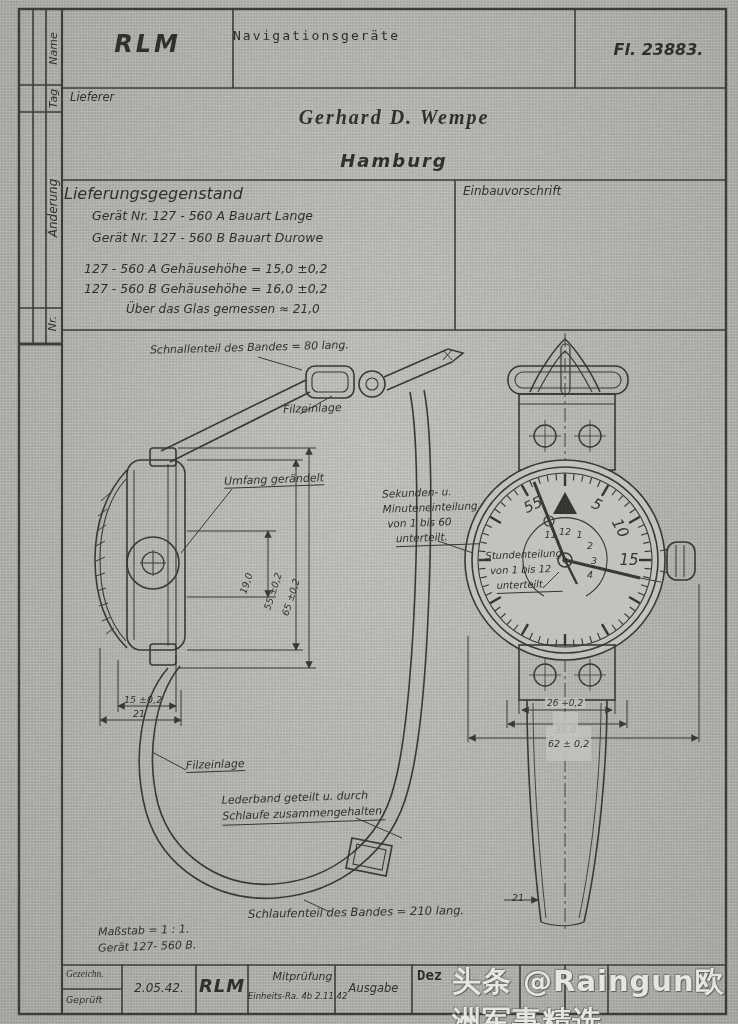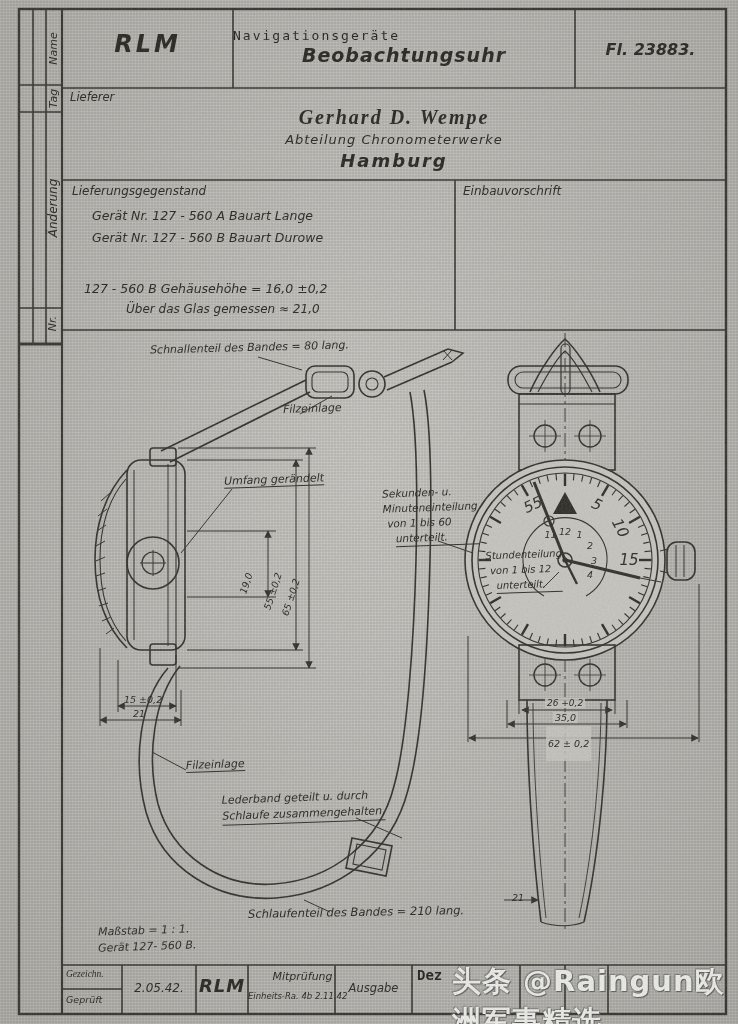--- a/index.html
+++ b/index.html
@@ -308,31 +308,30 @@
 
 <div id="txt">
 
   <span class="vlab" style="left:37px;top:42px;">Name</span>
   <span class="vlab" style="left:44px;top:92px;">Tag</span>
   <span class="vlab" style="left:24px;top:201px;font-size:12px;">Änderung</span>
   <span class="vlab" style="left:45px;top:317px;">Nr.</span>
 
   <div class="abs hw b" style="left:62px;top:30px;width:171px;text-align:center;font-size:24px;letter-spacing:3px;">RLM</div>
   <div class="abs type" style="left:233px;top:28px;width:414px;text-align:left;font-size:13px;letter-spacing:2px;">Navigationsgeräte</div>
-  <div class="abs hw b" style="left:233px;top:44px;width:342px;text-align:center;font-size:19px;letter-spacing:1px;">Beobachtungsuhr</div>
-  <div class="abs hw b" style="left:575px;top:40px;width:151px;text-align:center;font-size:16px;">Fl. 23883.</div>
+  <div class="abs hw b" style="left:575px;top:40px;width:151px;text-align:center;font-size:16px;padding-left:8px;">Fl. 23883.</div>
 
   <div class="abs hw" style="left:70px;top:90px;font-size:11.5px;">Lieferer</div>
   <div class="abs hw b" style="left:62px;top:106px;width:664px;text-align:center;font-size:20px;letter-spacing:2px;font-family:Liberation Serif, serif;">Gerhard D. Wempe</div>
-  <div class="abs hw" style="left:62px;top:132px;width:664px;text-align:center;font-size:13px;letter-spacing:1px;">Abteilung Chronometerwerke</div>
   <div class="abs hw b" style="left:62px;top:150px;width:664px;text-align:center;font-size:18px;letter-spacing:2px;">Hamburg</div>
 
-  <div class="abs hw" style="left:72px;top:184px;font-size:12px;">Lieferungsgegenstand</div>
+  <div class="abs hw" style="left:64px;top:184px;font-size:16px;">Lieferungsgegenstand</div>
   <div class="abs hw" style="left:92px;top:208px;font-size:12.5px;">Gerät Nr.  127 - 560 A    Bauart  Lange</div>
   <div class="abs hw" style="left:92px;top:230px;font-size:12.5px;">Gerät Nr.  127 - 560 B    Bauart  Durowe</div>
+  <div class="abs hw" style="left:84px;top:261px;font-size:12.5px;">127 - 560 A    Gehäusehöhe  =  15,0 ±0,2</div>
   <div class="abs hw" style="left:84px;top:281px;font-size:12.5px;">127 - 560 B    Gehäusehöhe  =  16,0 ±0,2</div>
   <div class="abs hw" style="left:126px;top:302px;font-size:12px;">Über das Glas gemessen  ≈  21,0</div>
 
   <div class="abs hw" style="left:463px;top:184px;font-size:12px;">Einbauvorschrift</div>
 
   <div class="abs hw" style="left:150px;top:341px;font-size:11px;transform:rotate(-1.5deg);">Schnallenteil des Bandes = 80 lang.</div>
   <div class="abs hw" style="left:283px;top:402px;font-size:11px;transform:rotate(-2deg);">Filzeinlage</div>
   <div class="abs hw u" style="left:224px;top:473px;font-size:11px;transform:rotate(-2deg);">Umfang gerändelt</div>
 
   <div class="abs hw" style="left:383px;top:485px;font-size:10.5px;line-height:15px;transform:rotate(-2deg);">
@@ -356,21 +355,21 @@
   <div class="abs hw" style="left:248px;top:905px;font-size:11.5px;transform:rotate(-1deg);">Schlaufenteil des Bandes = 210 lang.</div>
   <div class="abs hw" style="left:98px;top:924px;font-size:11px;transform:rotate(-2deg);">Maßstab = 1 : 1.</div>
   <div class="abs hw" style="left:98px;top:940px;font-size:11px;transform:rotate(-2deg);">Gerät 127- 560 B.</div>
 
   <span class="abs hw dim rot" style="left:248px;top:584px;">19,0</span>
   <span class="abs hw dim rot" style="left:272px;top:600px;">55 ±0,2</span>
   <span class="abs hw dim rot" style="left:290px;top:606px;">65 ±0,2</span>
   <span class="abs hw dim" style="left:124px;top:694px;">15 ±0,2</span>
   <span class="abs hw dim" style="left:133px;top:708px;">21</span>
   <span class="abs hw dim" style="left:545px;top:698px;font-size:9px;background:rgba(201,200,194,.85);padding:0 2px;">26 +0,2</span>
-  <span class="abs hw dim" style="left:553px;top:712px;background:rgba(201,200,194,.85);padding:0 2px;font-style:italic;">35,0</span>
+  <span class="abs hw dim" style="left:553px;top:712px;background:rgba(201,200,194,.85);padding:12px 2px;font-style:italic;">35,0</span>
   <span class="abs hw dim" style="left:546px;top:726px;background:rgba(201,200,194,.85);padding:12px 2px;">62 ± 0,2</span>
   <span class="abs hw dim" style="left:512px;top:892px;">21</span>
 
   <div class="abs hw" style="left:66px;top:969px;font-size:9.5px;font-family:Liberation Serif, serif;">Gezeichn.</div>
   <div class="abs hw" style="left:66px;top:994px;font-size:9.5px;">Geprüft</div>
   <div class="abs hw" style="left:122px;top:981px;width:74px;text-align:center;font-size:12px;">2.05.42.</div>
   <div class="abs hw b" style="left:196px;top:975px;width:52px;text-align:center;font-size:18px;letter-spacing:1px;">RLM</div>
   <div class="abs hw" style="left:252px;top:970px;width:101px;text-align:center;font-size:11px;">Mitprüfung</div>
   <div class="abs hw" style="left:248px;top:991px;width:87px;text-align:center;font-size:8.5px;">Einheits-Ra. 4b 2.11.42</div>
   <div class="abs hw" style="left:335px;top:981px;width:77px;text-align:center;font-size:11.5px;">Ausgabe</div>

